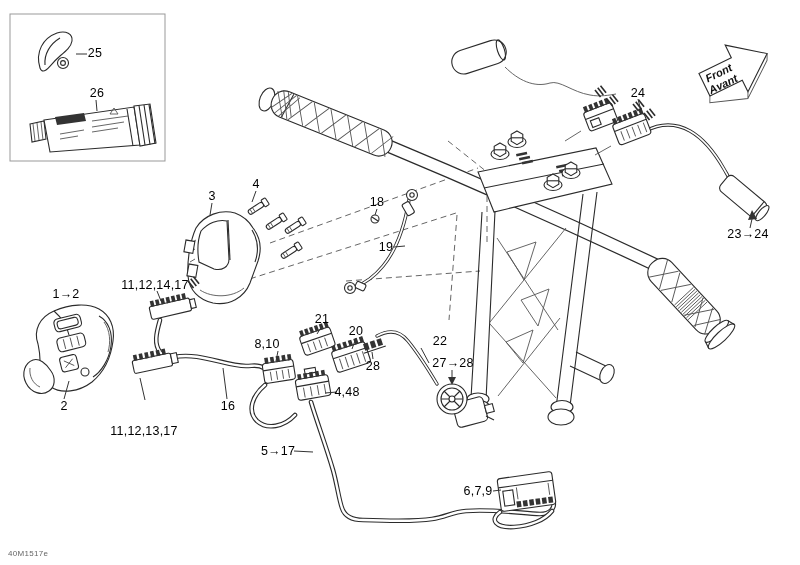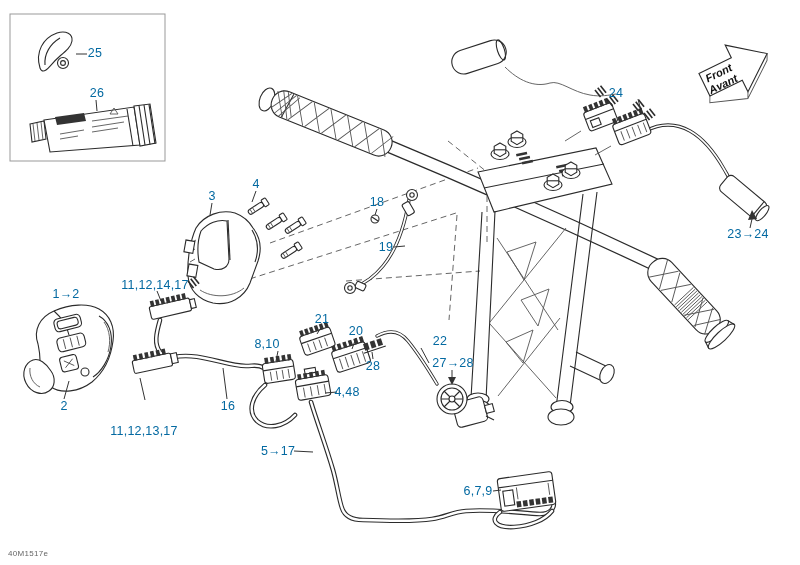--- a/index.html
+++ b/index.html
@@ -1,19 +1,19 @@
 <!DOCTYPE html>
 <html><head>
 <meta charset="utf-8">
 <style>
   html,body{margin:0;padding:0;background:#fff;}
   .stage{position:relative;width:800px;height:565px;background:#ffffff;overflow:hidden;
          font-family:"Liberation Sans",sans-serif;}
   .stage svg{position:absolute;left:0;top:0;}
-  .callout{position:absolute;transform:translate(-50%,-50%);font-size:12.5px;color:#0369a1;
+  .callout{position:absolute;transform:translate(-50%,-50%);font-size:12.5px;color:#000000;
            white-space:nowrap;letter-spacing:0.2px;}
   .code{position:absolute;left:8px;top:549px;font-size:8px;color:#666;letter-spacing:0.3px;text-align:right;}
   .ln{stroke:#2b2b2b;stroke-width:1.1;fill:none;}
   .fw{fill:#ffffff;stroke:#2b2b2b;stroke-width:1.1;}
   .dk{fill:#333;stroke:none;}
   .thin{stroke:#555;stroke-width:0.9;fill:none;}
   .gray{stroke:#999;stroke-width:1;fill:none;}
   .dash{stroke:#666;stroke-width:1;fill:none;stroke-dasharray:6 4;}
   .lead{stroke:#333;stroke-width:1;fill:none;}
   .tubeO{fill:none;stroke:#2b2b2b;stroke-width:4.6;stroke-linecap:round;}
@@ -476,17 +476,17 @@
   <div class="callout" style="left:256px;top:184px">4</div>
   <div class="callout" style="left:377px;top:202px">18</div>
   <div class="callout" style="left:386px;top:247px">19</div>
   <div class="callout" style="left:322px;top:319px">21</div>
   <div class="callout" style="left:356px;top:331px">20</div>
   <div class="callout" style="left:373px;top:366px">28</div>
   <div class="callout" style="left:440px;top:341px">22</div>
   <div class="callout" style="left:453px;top:363px">27→28</div>
   <div class="callout" style="left:278px;top:451px">5→17</div>
   <div class="callout" style="left:478px;top:491px">6,7,9</div>
-  <div class="callout" style="left:616px;top:93px">24</div>
+  <div class="callout" style="left:638px;top:93px">24</div>
   <div class="callout" style="left:748px;top:234px">23→24</div>
 
   <div class="code">40M1517e</div>
 </div>
 
 </body></html>

